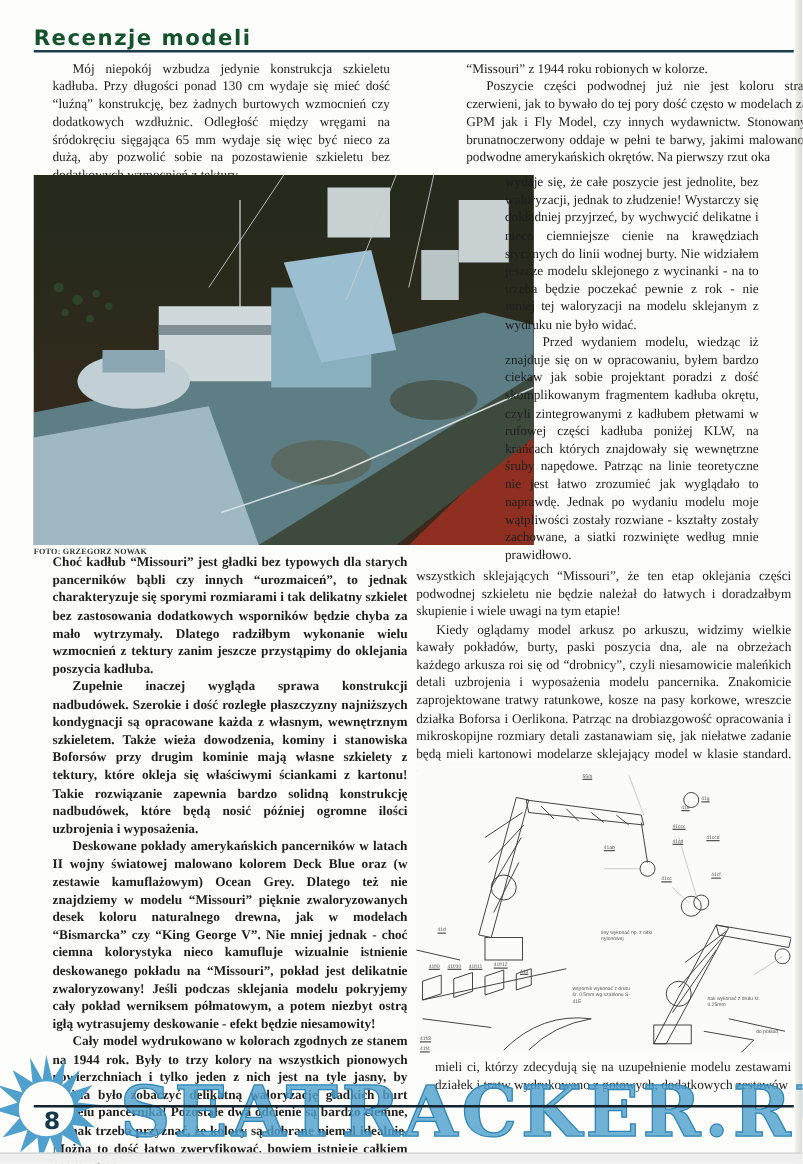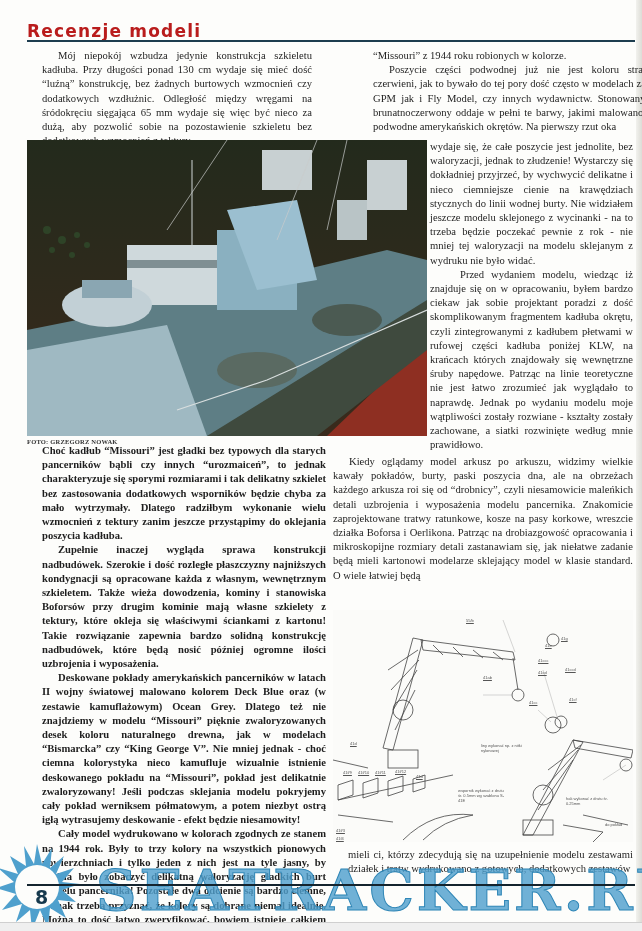--- a/index.html
+++ b/index.html
@@ -2,29 +2,29 @@
 <html><head>
 <meta charset="utf-8">
 <style>
   * { box-sizing: border-box; margin: 0; padding: 0; }
   html, body { width: 642px; height: 931px; background: #ffffff; overflow: hidden; }
   body { position: relative; font-family: "Liberation Serif", serif; color: #1a1a1a; }
   .page { position: absolute; left: 0; top: 0; width: 642px; height: 931px; background: #fdfdfb; }
   .right-edge { position: absolute; right: 0; top: 0; width: 6px; height: 931px;
     background: linear-gradient(90deg, #f2f2ee, #dcdcd6); }
   .header-title { position: absolute; left: 27px; top: 21px; font-family: "DejaVu Sans", sans-serif;
-    font-weight: bold; font-size: 17px; letter-spacing: 1.2px; color: #b91c1c; }
+    font-weight: bold; font-size: 17px; letter-spacing: 1.2px; color: #14532d; }
   .header-rule { position: absolute; left: 27px; top: 40px; width: 608px; height: 2px; background: #1d3d4f; }
 
   .col { position: absolute; font-size: 10.6px; line-height: 14.2px; text-align: justify; color: #1e1e1e; }
   .col p { text-indent: 16px; }
   .col p.noindent { text-indent: 0; }
   .col-left-top { left: 42px; top: 49px; width: 270px; }
   .col-right-top { left: 353px; top: 49px; width: 300px; margin-left: 20px; }
-  .col-right-narrow { left: 430px; top: 140px; width: 203px; }
+  .col-right-narrow { left: 404px; top: 140px; width: 203px; }
   .col-right-wide { left: 333px; top: 455px; width: 300px; }
   .col-left-bottom { left: 42px; top: 444px; width: 284px; font-weight: bold; }
   .col-right-bottom { left: 348px; top: 848px; width: 285px; }
 
   .photo { position: absolute; left: 27px; top: 140px; width: 400px; height: 296px; overflow: hidden;
     background: #2b2d24; }
   .photo-caption { position: absolute; left: 27px; top: 438px; font-size: 6.5px; font-weight: bold;
     font-family: "Liberation Serif", serif; color: #333; letter-spacing: 0.2px; }
 
   .diagram { position: absolute; left: 333px; top: 610px; width: 300px; height: 232px; background: #fbfbf9; }
@@ -110,20 +110,21 @@
     </svg>
   </div>
   <div class="photo-caption">FOTO: GRZEGORZ NOWAK</div>
 
   <div class="col col-right-narrow">
     <p class="noindent">wydaje się, że całe poszycie jest jednolite, bez waloryzacji, jednak to złudzenie! Wystarczy się dokładniej przyjrzeć, by wychwycić delikatne i nieco ciemniejsze cienie na krawędziach stycznych do linii wodnej burty. Nie widziałem jeszcze modelu sklejonego z wycinanki - na to trzeba będzie poczekać pewnie z rok - nie mniej tej waloryzacji na modelu sklejanym z wydruku nie było widać.</p>
     <p style="text-indent:30px">Przed wydaniem modelu, wiedząc iż znajduje się on w opracowaniu, byłem bardzo ciekaw jak sobie projektant poradzi z dość skomplikowanym fragmentem kadłuba okrętu, czyli zintegrowanymi z kadłubem płetwami w rufowej części kadłuba poniżej KLW, na krańcach których znajdowały się wewnętrzne śruby napędowe. Patrząc na linie teoretyczne nie jest łatwo zrozumieć jak wyglądało to naprawdę. Jednak po wydaniu modelu moje wątpliwości zostały rozwiane - kształty zostały zachowane, a siatki rozwinięte według mnie prawidłowo.</p>
   </div>
 
   <div class="col col-right-wide">
+    <p class="noindent">wszystkich sklejających “Missouri”, że ten etap oklejania części podwodnej szkieletu nie będzie należał do łatwych i doradzałbym skupienie i wiele uwagi na tym etapie!</p>
     <p>Kiedy oglądamy model arkusz po arkuszu, widzimy wielkie kawały pokładów, burty, paski poszycia dna, ale na obrzeżach każdego arkusza roi się od “drobnicy”, czyli niesamowicie maleńkich detali uzbrojenia i wyposażenia modelu pancernika. Znakomicie zaprojektowane tratwy ratunkowe, kosze na pasy korkowe, wreszcie działka Boforsa i Oerlikona. Patrząc na drobiazgowość opracowania i mikroskopijne rozmiary detali zastanawiam się, jak niełatwe zadanie będą mieli kartonowi modelarze sklejający model w klasie standard. O wiele łatwiej będą</p>
   </div>
 
   <div class="col col-left-bottom">
     <p class="noindent">Choć kadłub “Missouri” jest gładki bez typowych dla starych pancerników bąbli czy innych “urozmaiceń”, to jednak charakteryzuje się sporymi rozmiarami i tak delikatny szkielet bez zastosowania dodatkowych wsporników będzie chyba za mało wytrzymały. Dlatego radziłbym wykonanie wielu wzmocnień z tektury zanim jeszcze przystąpimy do oklejania poszycia kadłuba.</p>
     <p>Zupełnie inaczej wygląda sprawa konstrukcji nadbudówek. Szerokie i dość rozległe płaszczyzny najniższych kondygnacji są opracowane każda z własnym, wewnętrznym szkieletem. Także wieża dowodzenia, kominy i stanowiska Boforsów przy drugim kominie mają własne szkielety z tektury, które okleja się właściwymi ściankami z kartonu! Takie rozwiązanie zapewnia bardzo solidną konstrukcję nadbudówek, które będą nosić później ogromne ilości uzbrojenia i wyposażenia.</p>
     <p>Deskowane pokłady amerykańskich pancerników w latach II wojny światowej malowano kolorem Deck Blue oraz (w zestawie kamuflażowym) Ocean Grey. Dlatego też nie znajdziemy w modelu “Missouri” pięknie zwaloryzowanych desek koloru naturalnego drewna, jak w modelach “Bismarcka” czy “King George V”. Nie mniej jednak - choć ciemna kolorystyka nieco kamufluje wizualnie istnienie deskowanego pokładu na “Missouri”, pokład jest delikatnie zwaloryzowany! Jeśli podczas sklejania modelu pokryjemy cały pokład werniksem półmatowym, a potem niezbyt ostrą igłą wytrasujemy deskowanie - efekt będzie niesamowity!</p>
     <p>Cały model wydrukowano w kolorach zgodnych ze stanem na 1944 rok. Były to trzy kolory na wszystkich pionowych powierzchniach i tylko jeden z nich jest na tyle jasny, by można było zobaczyć delikatną waloryzację gładkich burt modelu pancernika! Pozostałe dwa odcienie są bardzo ciemne, jednak trzeba przyznać, że kolory są dobrane niemal idealnie. Można to dość łatwo zweryfikować, bowiem istnieje całkiem sporo zdjęć</p>
   </div>
 

